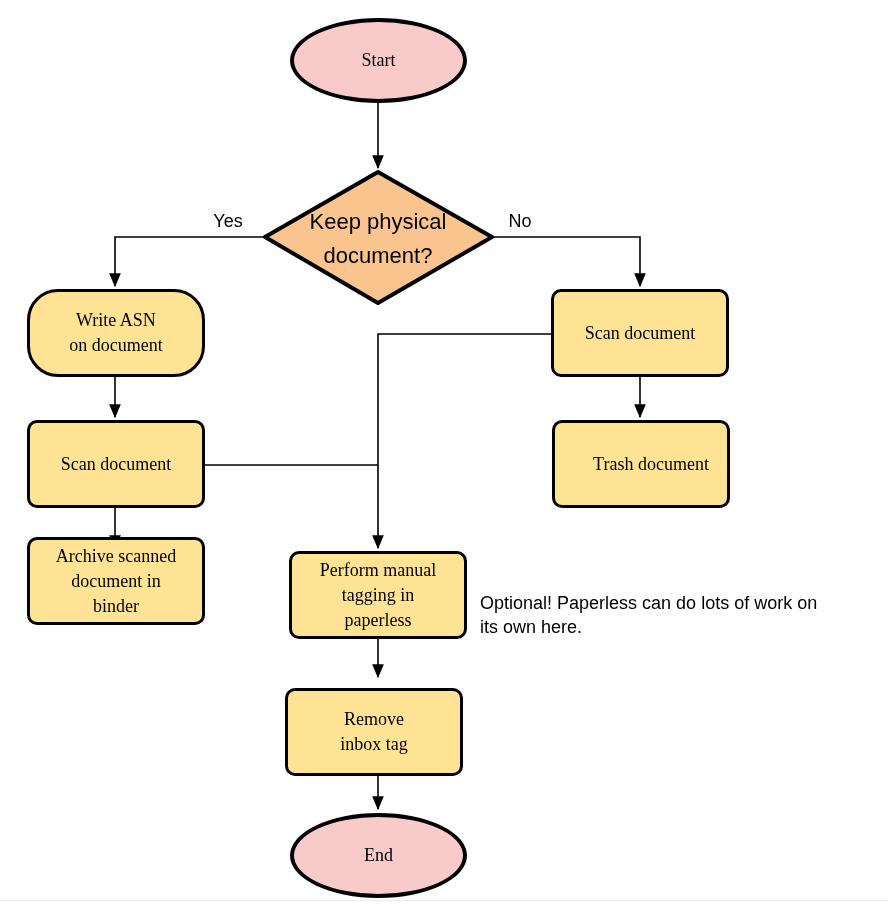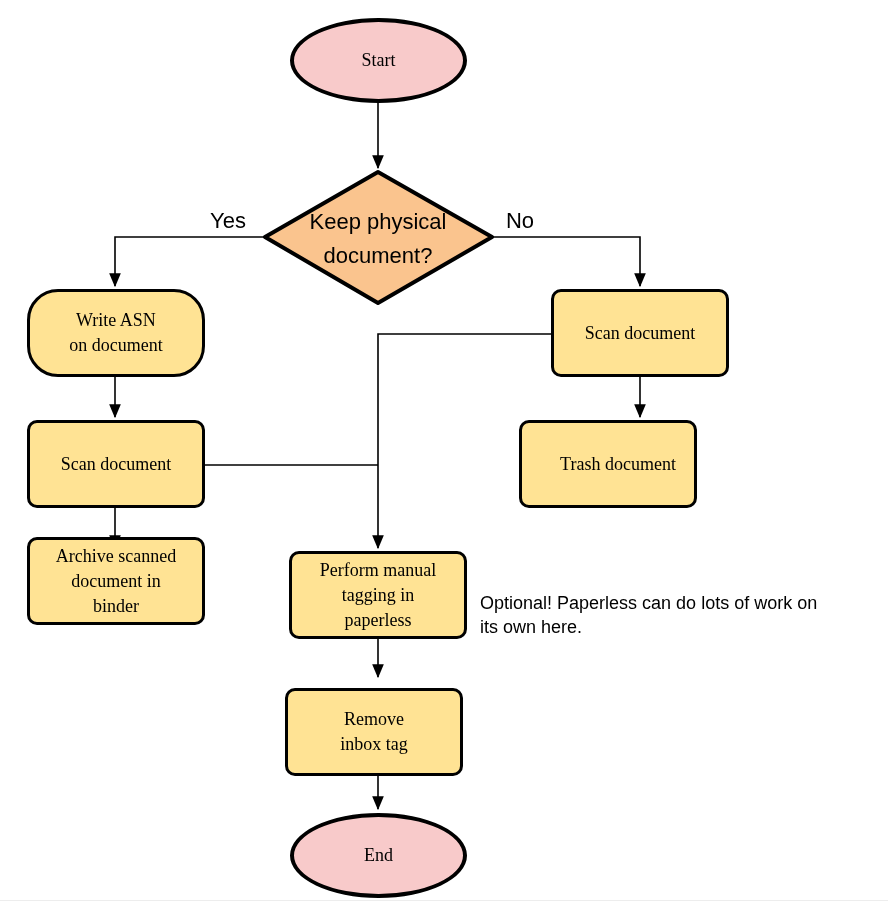--- a/index.html
+++ b/index.html
@@ -58,21 +58,21 @@
     left: 378px; top: 239px;
     transform: translate(-50%, -50%);
     text-align: center;
     font-size: 22px;
     line-height: 34px;
     white-space: pre;
   }
   .edge-label {
     position: absolute;
     transform: translate(-50%, -50%);
-    font-size: 22px;
+    font-size: 18px;
     background: #ffffff;
     padding: 0 2px;
   }
   .edge-label.yes { left: 228px; top: 221px; }
   .edge-label.no  { left: 520px; top: 221px; }
   .note {
     position: absolute;
     left: 480px; top: 591px;
     font-size: 18px;
     line-height: 24px;
@@ -139,21 +139,21 @@
   <div class="node process" style="left:27px; top:537px;">
     <span>Archive scanned
 document in
 binder</span>
   </div>
 
   <div class="node process" style="left:551px; top:289px;">
     <span>Scan document</span>
   </div>
 
-  <div class="node process" style="left:519px; top:420px;padding-left:20px;">
+  <div class="node process" style="left:552px; top:420px;padding-left:20px;">
     <span>Trash document</span>
   </div>
 
   <div class="node process" style="left:289px; top:551px;">
     <span>Perform manual
 tagging in
 paperless</span>
   </div>
 
   <div class="node process" style="left:285px; top:680px;margin-top:8px;">

